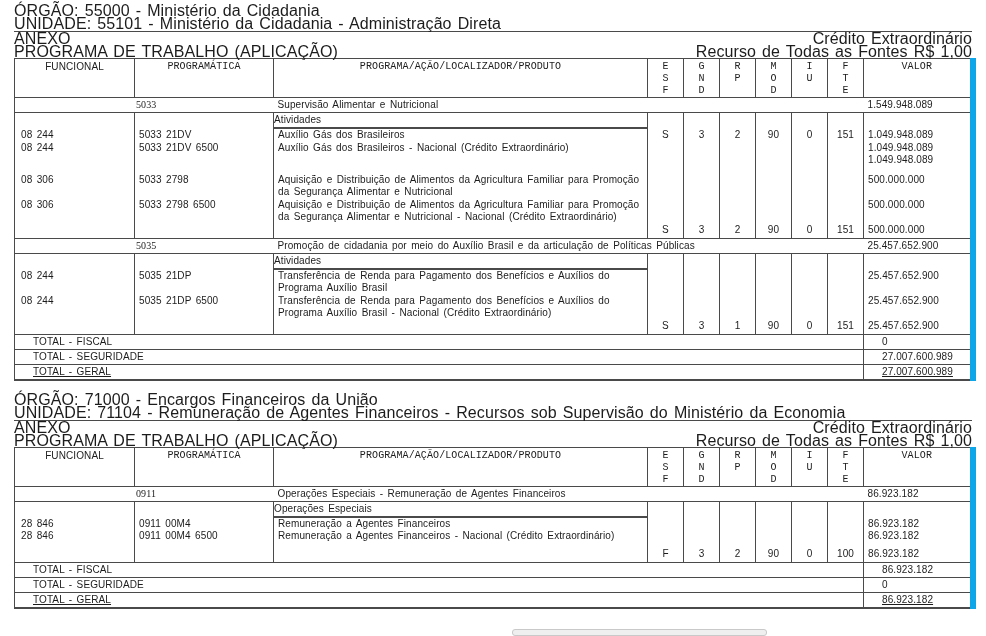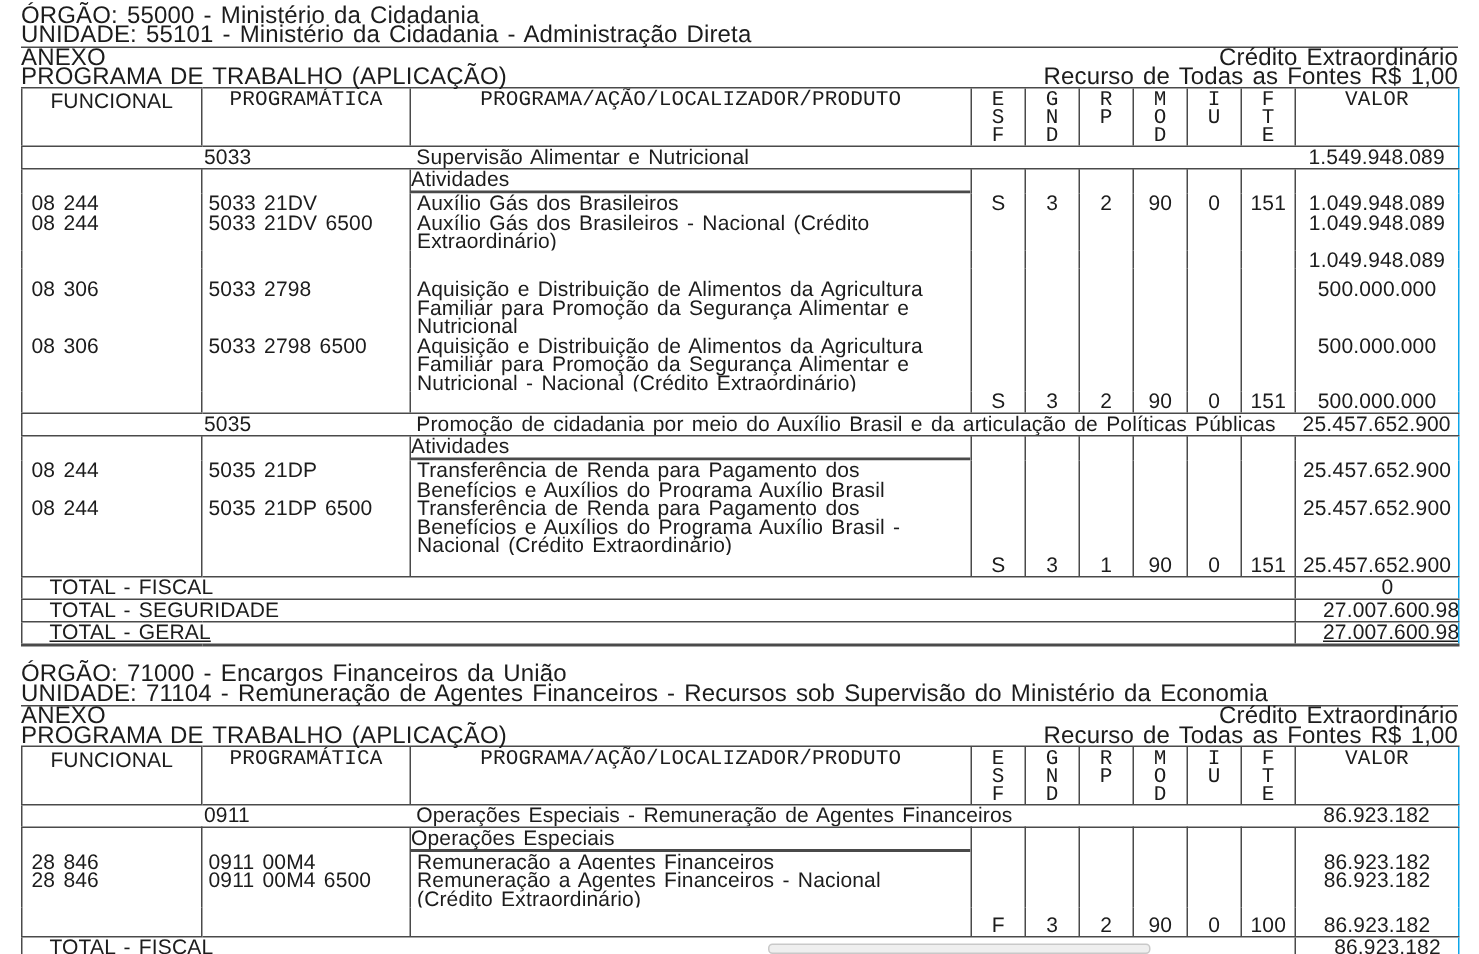--- a/index.html
+++ b/index.html
@@ -6,31 +6,31 @@
   body{font-family:"Liberation Sans","DejaVu Sans",sans-serif;color:#1c1c1c;
        letter-spacing:0.1px;word-spacing:1.5px;}
   #page{position:relative;width:986px;height:636px;overflow:hidden;background:#fff;}
   .meta{margin-left:14px;width:958px;font-size:16px;line-height:13px;}
   .meta.underline{border-bottom:1px solid #4a4a4a;padding-bottom:1px;}
   .metarow{margin-left:14px;width:958px;font-size:16px;line-height:13px;
            display:flex;justify-content:space-between;}
   .sec1-top{padding-top:4px;}
   .sec-gap{height:12px;}
   table.ptable{border-collapse:collapse;table-layout:fixed;width:958px;margin-left:14px;
-               font-size:14px;border-left:1px solid #4a4a4a;border-right:1px solid #0ea5e9;}
+               font-size:10px;border-left:1px solid #4a4a4a;border-right:6px solid #0ea5e9;}
   table.ptable td{padding:0 4px;vertical-align:top;overflow:hidden;}
   col.c-func{width:120px}col.c-prog{width:139px}col.c-desc{width:374px}
   col.c-code{width:36px}col.c-val{width:109px}
   tr.thead td{border-top:1px solid #4a4a4a;border-bottom:1px solid #4a4a4a;
               text-align:center;vertical-align:top;height:34px;padding-top:2px;line-height:12px;}
   tr.thead td + td{border-left:1px solid #4a4a4a;font-family:Liberation Mono, monospace;}
   .codehdr{white-space:pre-line;line-height:10.5px;}
   tr.prow td{border-bottom:1px solid #4a4a4a;height:14px;line-height:13px;}
-  td.pcode{padding-left:121px !important;}
-  .val{text-align:center;}
+  td.pcode{padding-left:121px !important;font-family:Liberation Serif, serif;}
+  .val{text-align:left;}
   .cc{text-align:center;}
   tr.blk td{line-height:12.5px;}
   tr.blk td + td{border-left:1px solid #4a4a4a;}
   tr.lblrow td{height:15px;}
   td.blcell{padding:0 !important;}
   .blabel{border-bottom:2px solid #4a4a4a;line-height:13px;height:14px;}
   tr.sp td{height:7px;}
   tr.sp2 td{height:5px;}
   tr.sub td{border-bottom:1px solid #4a4a4a;height:14px;}
   tr.total td{border-bottom:1px solid #4a4a4a;height:14px;line-height:13px;padding-left:18px;}

